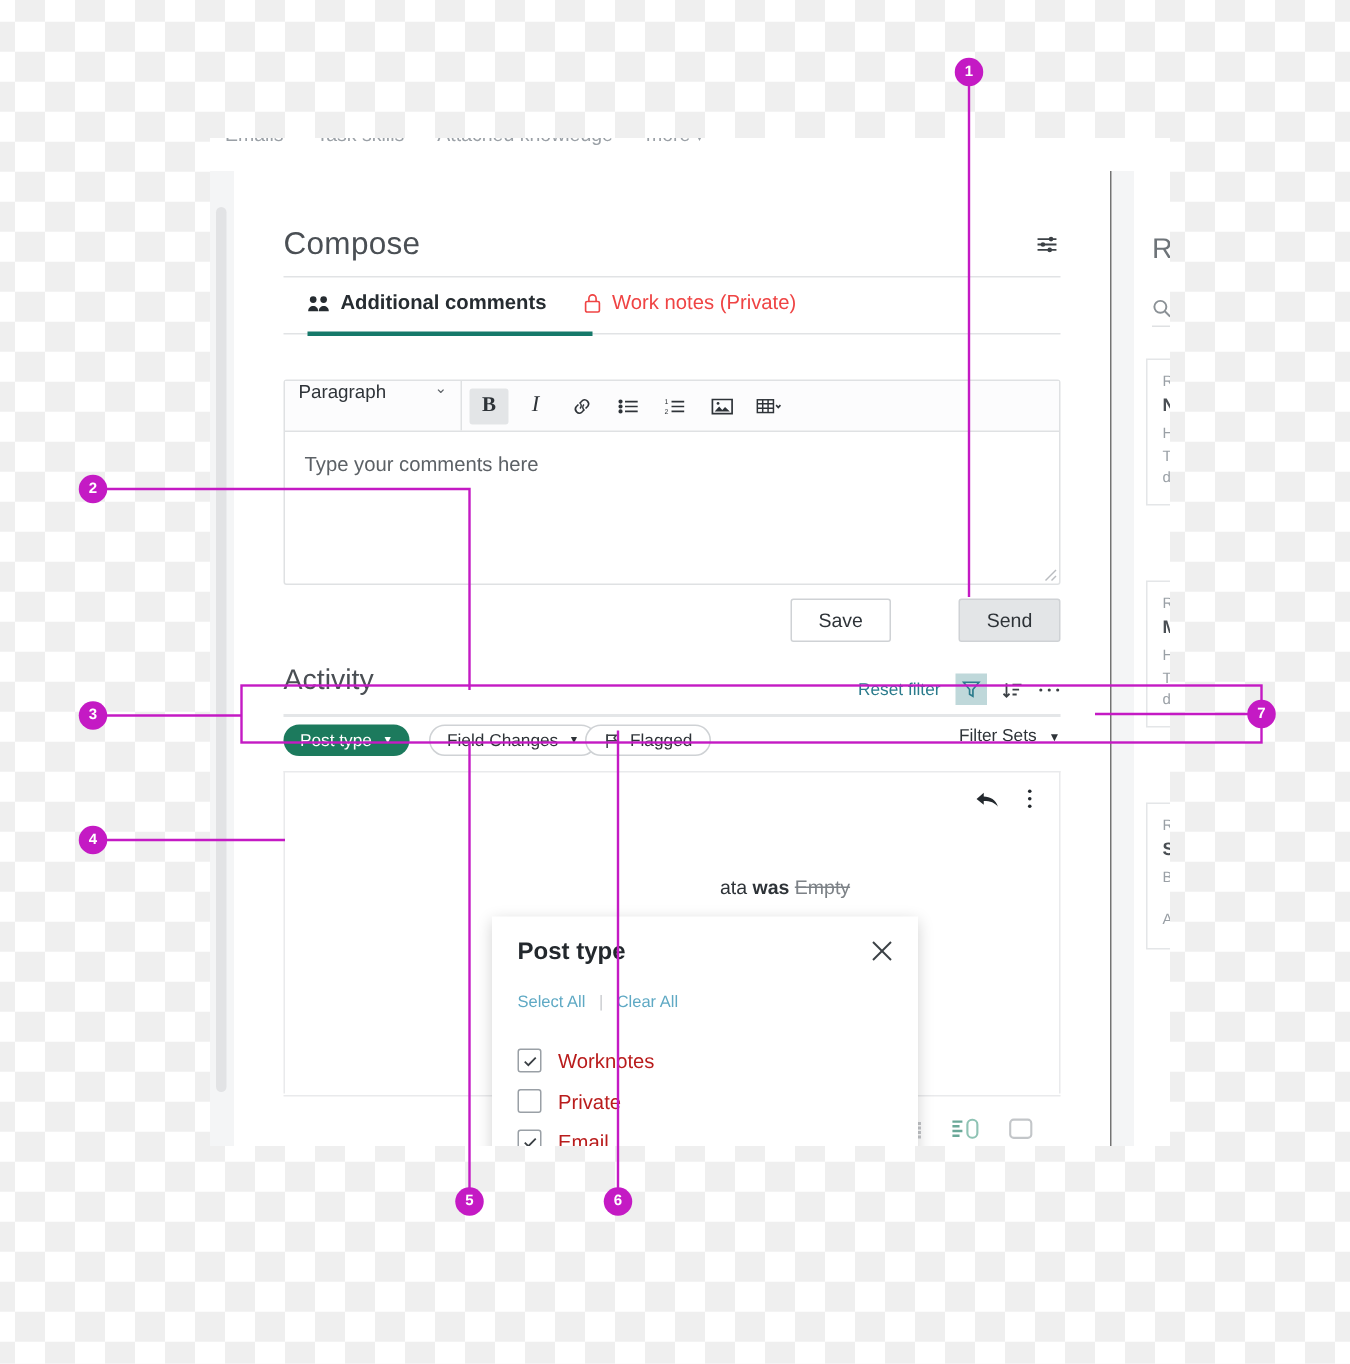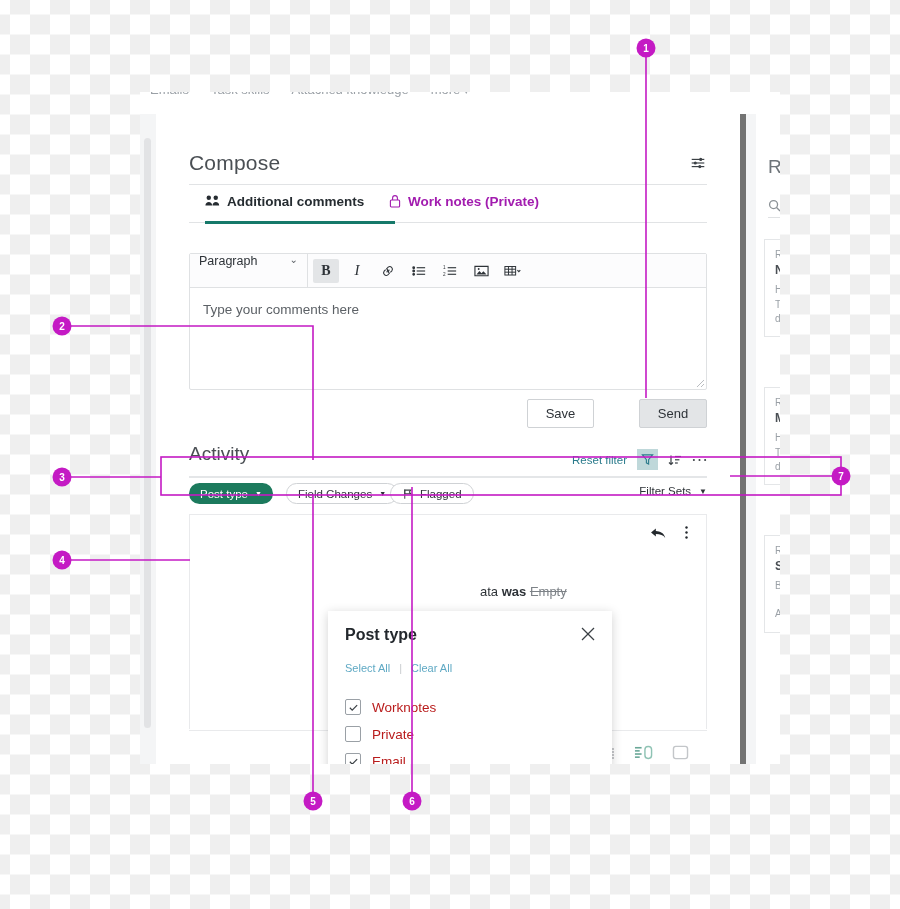--- a/index.html
+++ b/index.html
@@ -34,33 +34,33 @@
   .topnav .tab .caret{font-size:8px;margin-left:4px;color:#9aa0a6;}
 
   
   .appbody{position:absolute;left:0;top:22px;width:640px;height:650px;background:#f4f5f6;}
 
   
   .vscroll{position:absolute;left:4px;top:24px;width:7px;height:590px;background:#e2e3e5;border-radius:4px;}
 
   
   .card{position:absolute;left:16px;top:0px;width:584px;height:650px;background:#fff;
-        border-right:6px solid #737373;}
+        border-right:1px solid #737373;}
 
   
   .compose-hd{position:absolute;left:33px;top:37px;width:518px;display:flex;align-items:center;justify-content:space-between;}
   .compose-title{font-size:21px;color:#4a4f54;letter-spacing:.2px;}
   .sliders-icon{width:18px;height:18px;color:#3b4045;}
   .hd-rule{position:absolute;left:33px;top:70px;width:518px;height:1px;background:#e1e3e5;}
 
   
   .ctabs{position:absolute;left:33px;top:80px;width:518px;height:30px;}
-  .ctab{position:absolute;top:0;display:flex;align-items:flex-start;gap:7px;font-size:13.5px;color:#2e3338;}
+  .ctab{position:absolute;top:0;display:flex;align-items:flex-end;gap:7px;font-size:13.5px;color:#2e3338;}
   .ctab.active{left:16px;font-weight:600;color:#262c31;}
-  .ctab.inactive{left:200px;color:#a21caf;font-weight:bold;}
+  .ctab.inactive{left:200px;color:#ef4444;}
   .ctab-underline{position:absolute;left:0;top:27px;width:190px;height:3px;background:#16796a;}
   .ctabs-rule{position:absolute;left:0;top:28px;width:518px;height:1px;background:#e1e3e5;}
 
   
   .editor{position:absolute;left:33px;top:139px;width:516px;height:135px;border:1px solid #dfe1e3;border-radius:2px;background:#fff;}
   .etool{height:33px;border-bottom:1px solid #dfe1e3;background:#fcfcfd;display:flex;align-items:center;}
   .para-sel{width:118px;height:33px;border-right:1px solid #dfe1e3;display:flex;justify-content:space-between;padding:0 9px;box-sizing:border-box;font-size:12.5px;color:#2e3338;}
   .etool .btn{width:26px;height:24px;margin-left:5px;display:flex;align-items:center;justify-content:center;color:#2e3338;border-radius:2px;}
   .etool .btn.on{background:#e3e5e7;}
   .etool .btn:first-of-type{margin-left:9px;}

